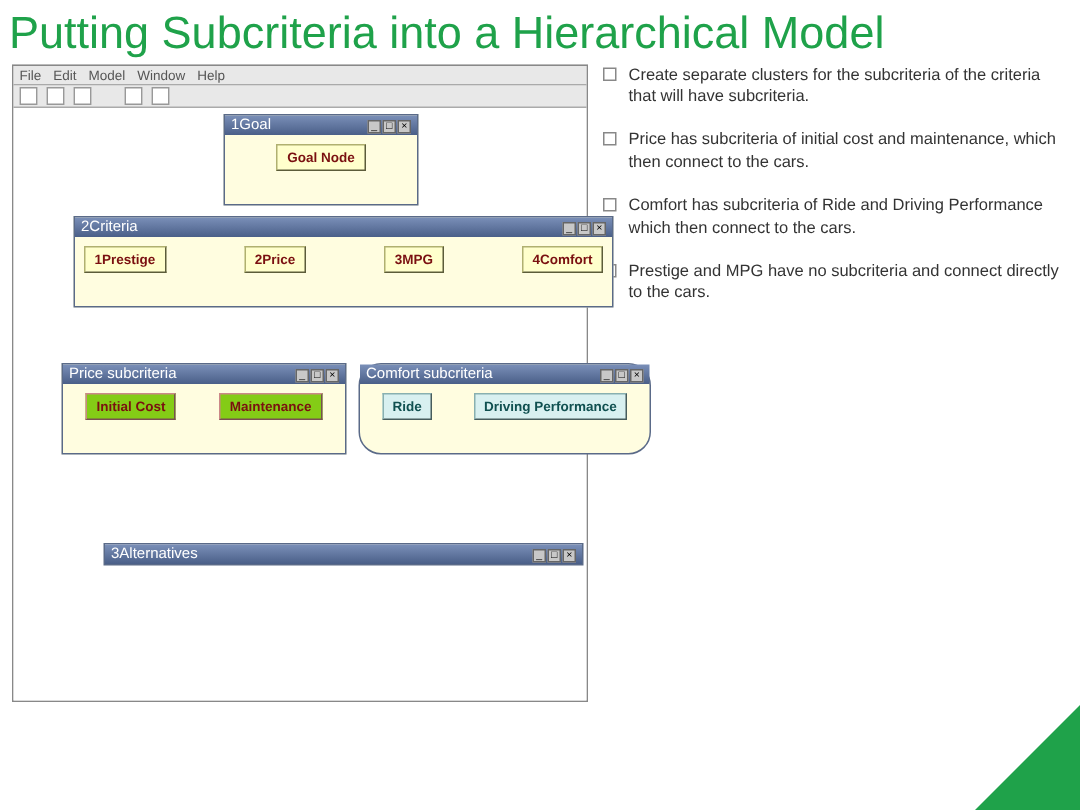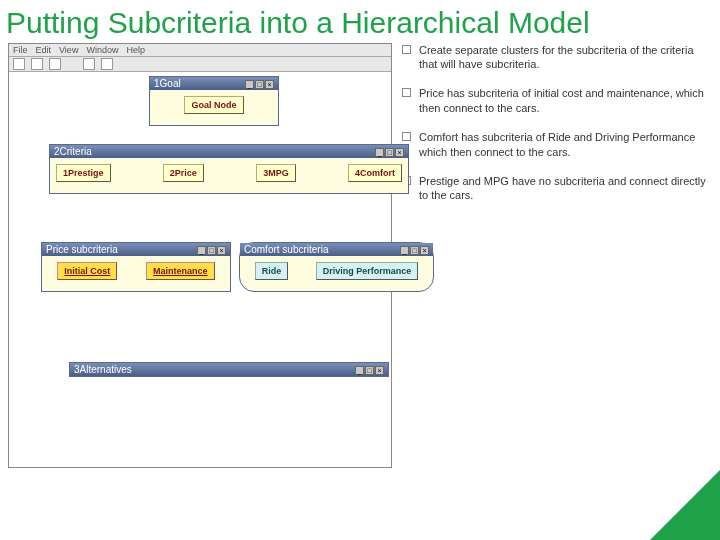--- a/index.html
+++ b/index.html
@@ -106,36 +106,36 @@
     width: 9px; height: 9px;
     background: #c8c8c8;
     border: 1px solid #666;
     margin-left: 1px;
     font-size: 7px;
     line-height: 7px;
     text-align: center;
     color: #000;
   }
   .pane .body {
-    padding: 6px 6px 11px 6px;
+    padding: 6px 6px 22px 6px;
     display: flex;
     gap: 10px;
     flex-wrap: wrap;
     justify-content: center;
   }
   .node {
     background: #ffffcc;
     border: 1px outset #b0b070;
     font-size: 9px;
     color: #7a1010;
     font-weight: bold;
     padding: 3px 6px;
     white-space: nowrap;
   }
-  .node.red { background: #fde047; border-color: #cc8888; text-decoration: underline; }
+  .node.red { background: #84cc16; border-color: #cc8888; }
   .node.teal { background: #d8f0f0; border-color: #88b0b0; color: #105050; }
 
   .p-goal { left: 140px; top: 4px; width: 130px; }
   .p-criteria { left: 40px; top: 72px; width: 360px; }
   .p-price { left: 32px; top: 170px; width: 190px; }
   .p-comfort { left: 230px; top: 170px; width: 195px; border-radius: 15px; }
   .p-alt { left: 60px; top: 290px; width: 320px; }
 
   .p-criteria .body, .p-alt .body { justify-content: space-between; }
   .p-price .body, .p-comfort .body { justify-content: space-around; }
@@ -144,21 +144,21 @@
 <body>
 
 <h1 class="title">Putting Subcriteria into a Hierarchical Model</h1>
 
 <div class="content">
   <div class="left">
     <div class="app">
       <div class="menubar">
         <span>File</span>
         <span>Edit</span>
-        <span>View</span>
+        <span>Model</span>
         <span>Window</span>
         <span>Help</span>
       </div>
       <div class="toolbar">
         <span class="ico"></span>
         <span class="ico"></span>
         <span class="ico"></span>
         <span style="width:10px"></span>
         <span class="ico"></span>
         <span class="ico"></span>

